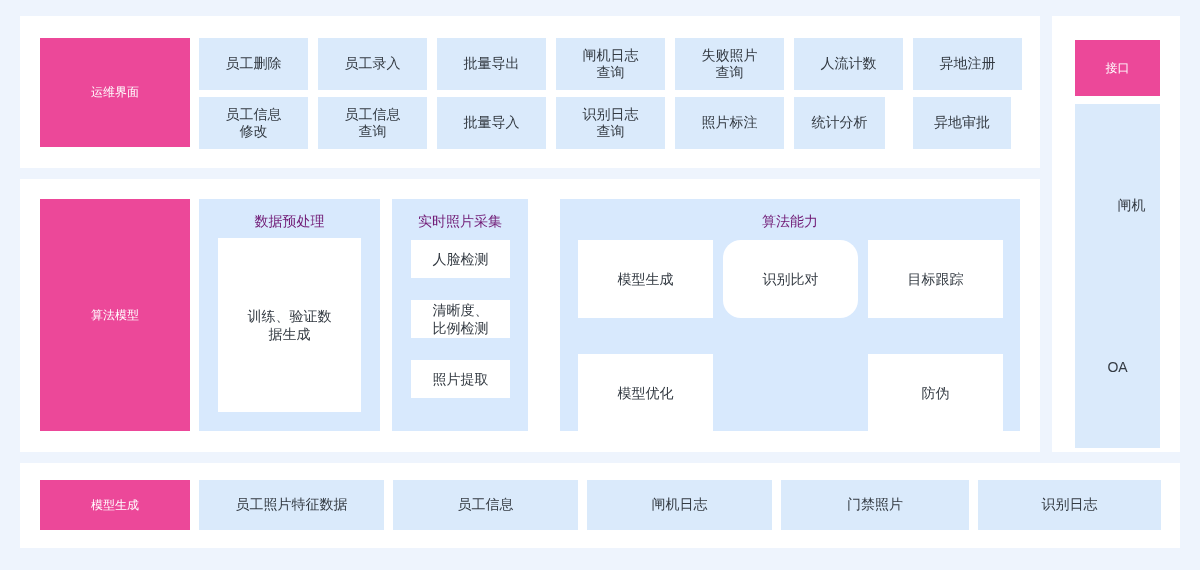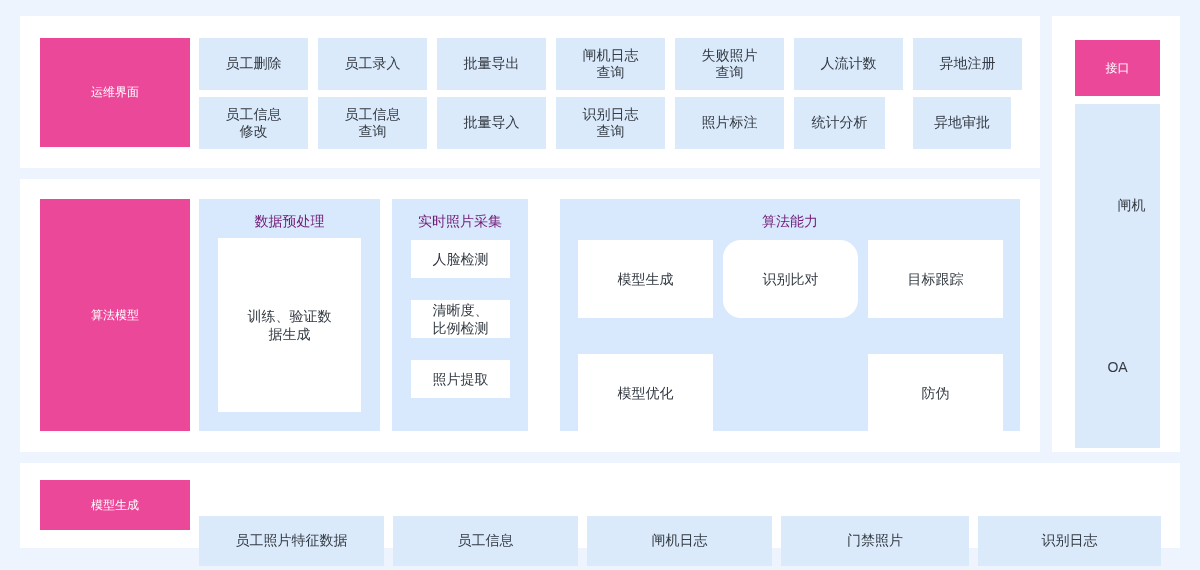--- a/index.html
+++ b/index.html
@@ -113,21 +113,21 @@
   #panel-ability { left: 560px; top: 199px; width: 460px; height: 232px; }
   .abil-tile { width: 135px; height: 78px; }
   .abil-c1 { left: 578px; }
   .abil-c2 { left: 723px; border-radius: 18px; }
   .abil-c3 { left: 868px; }
   .abil-r1 { top: 240px; }
   .abil-r2 { top: 330px; margin-top: 24px; }
 
   
   #storage-label { left: 40px; top: 480px; width: 150px; height: 50px; }
-  .store-tile { top: 480px; height: 50px; margin-top: 36px; }
+  .store-tile { top: 480px; height: 50px; }
 
   
   #iface-label { left: 1075px; top: 40px;  width: 85px; height: 56px; }
   .iface-tile  { left: 1075px; width: 85px; }
   #iface-gate { top: 104px; height: 204px; padding-left: 28px; }
   #iface-oa   { top: 288px; height: 160px; }
 </style>
 </head>
 <body>
 

